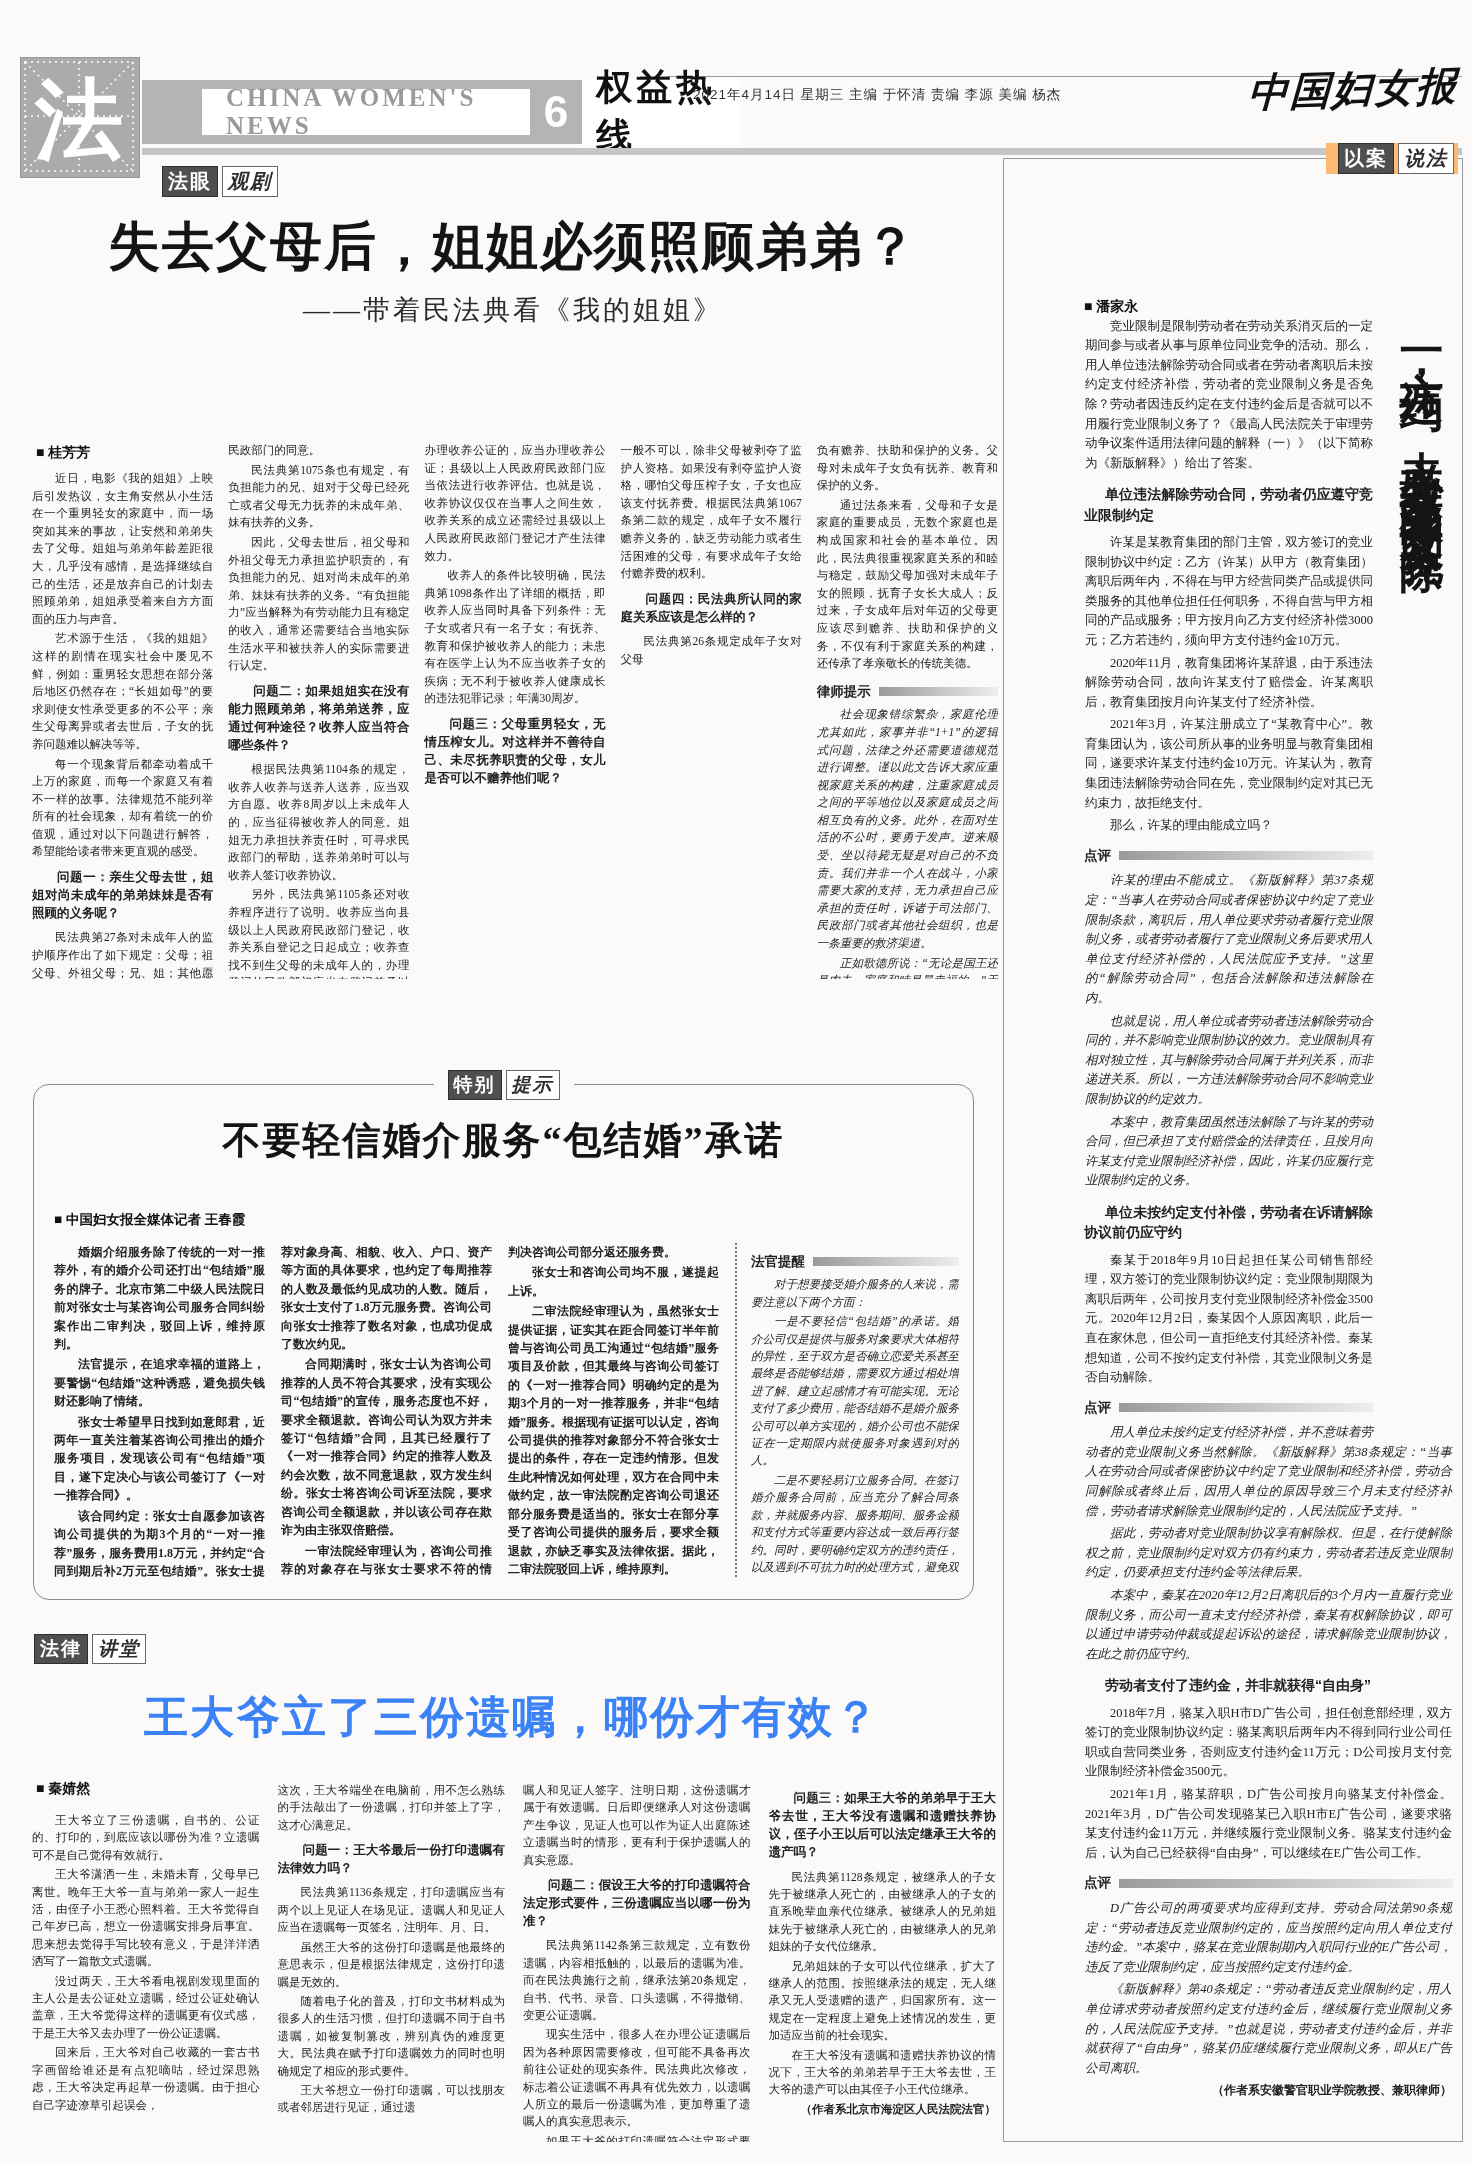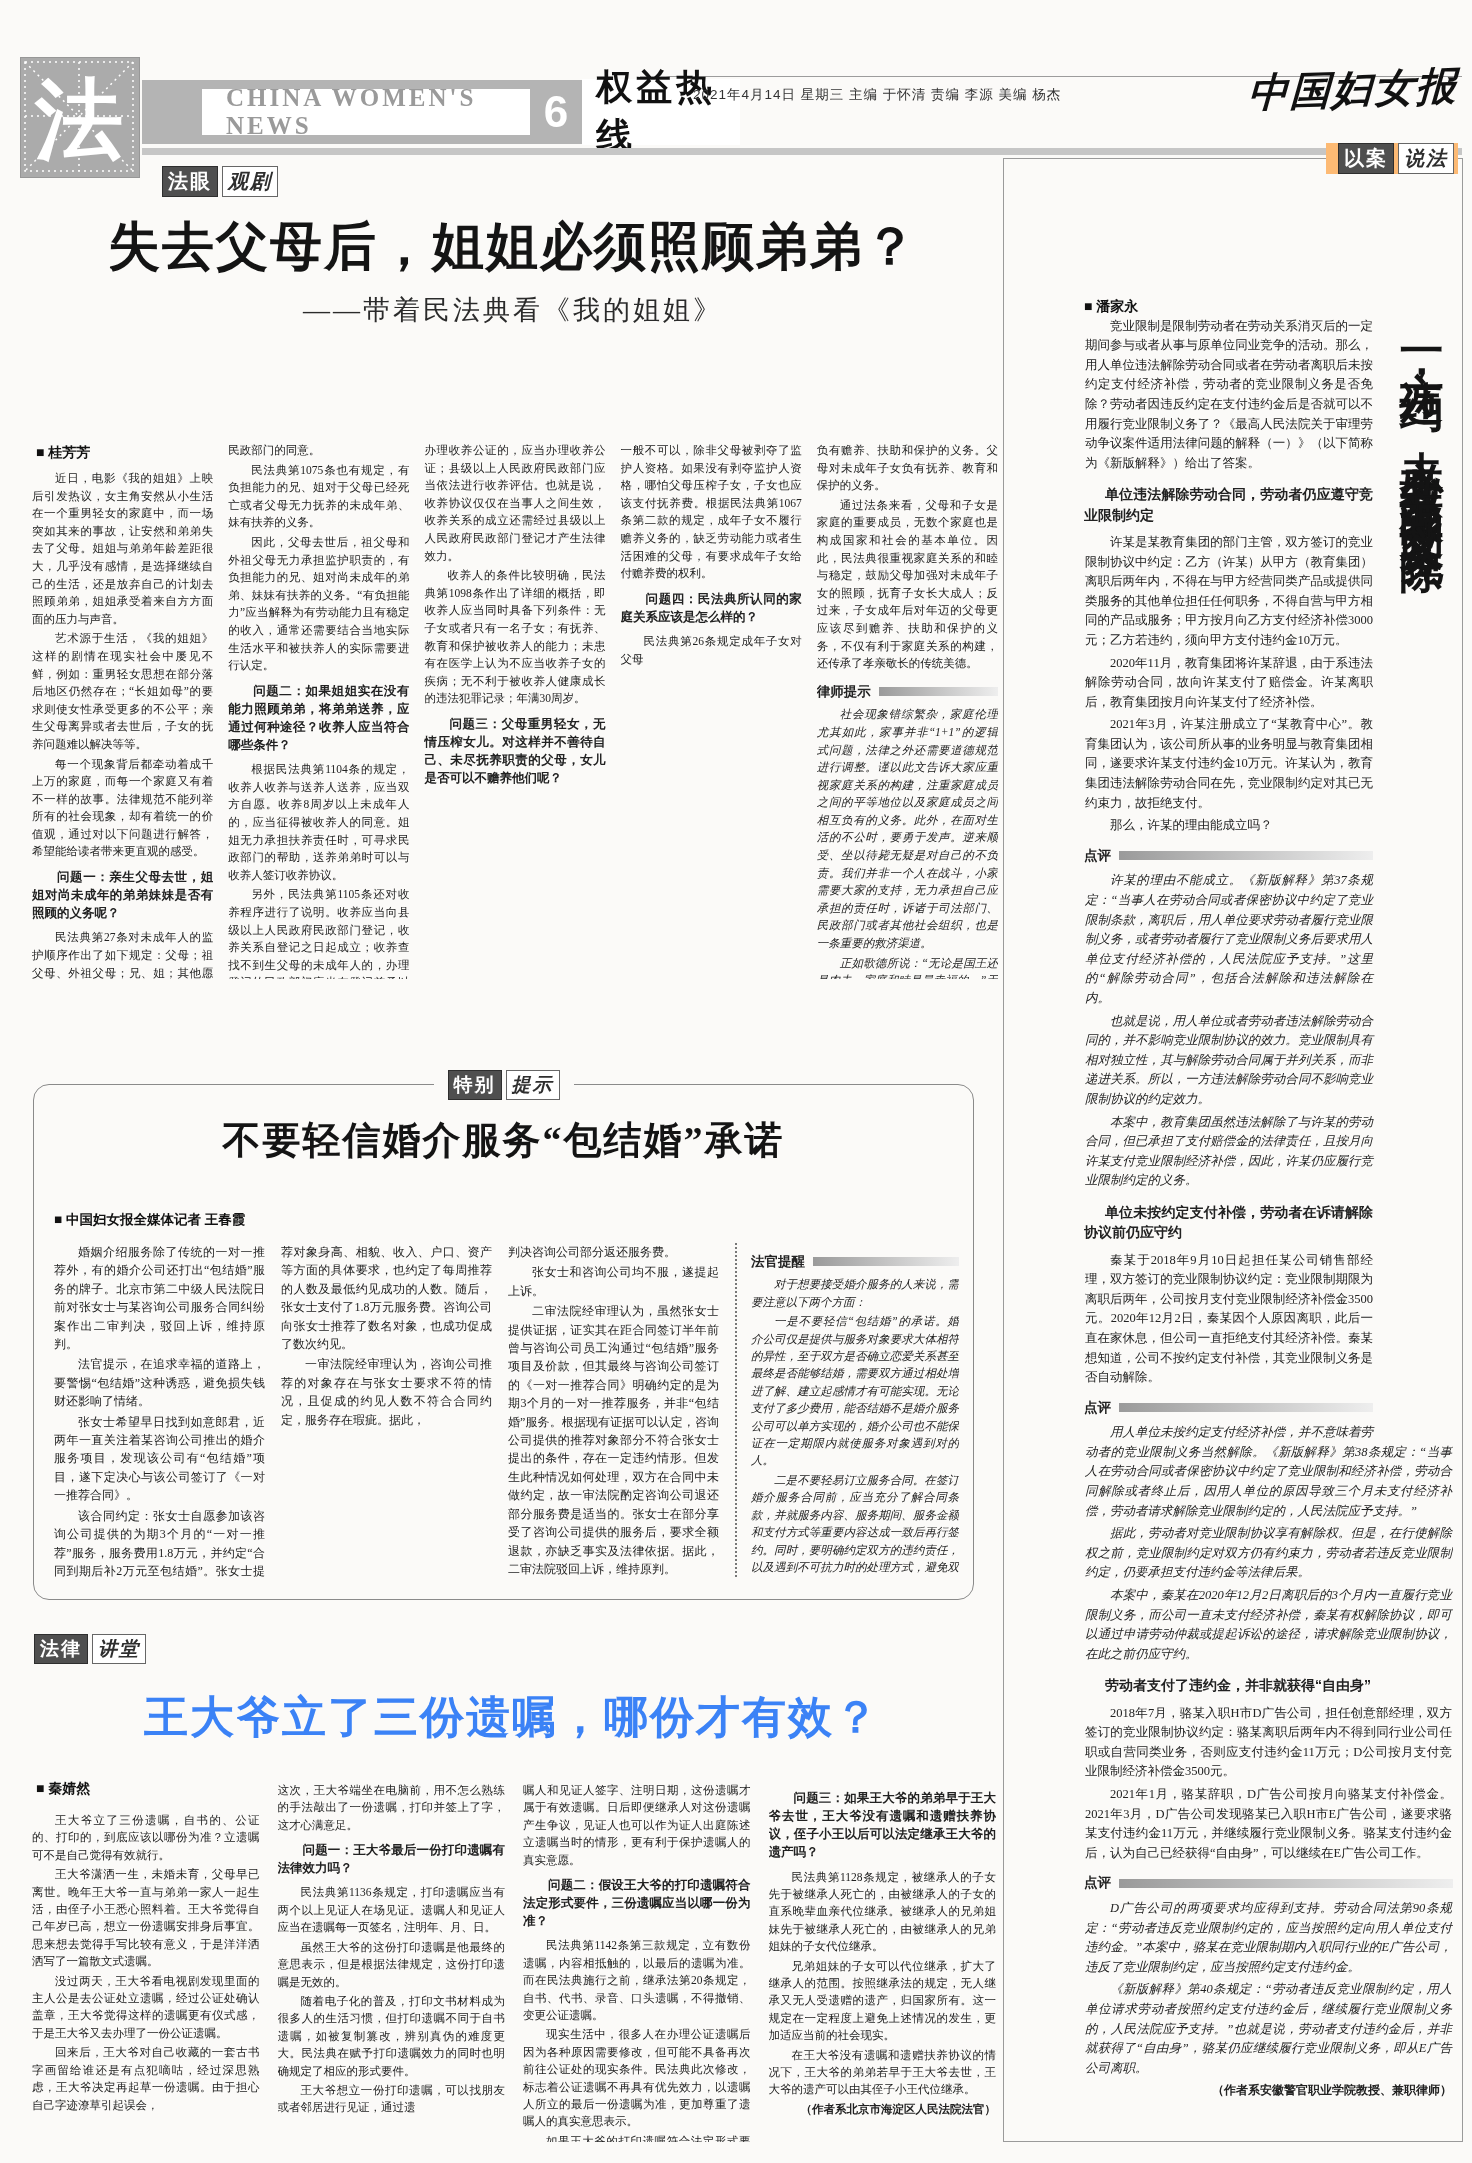--- a/index.html
+++ b/index.html
@@ -40,21 +40,21 @@
   .artA .subhead{font-size:12.5px;}
   .artA .col:first-child{padding-top:2px;}
   .artA .byline{position:absolute;left:6px;top:284px;background:#fbfaf8;padding-right:8px;z-index:2;}
   .artA .col1pad{height:26px;}
   
   .artB{left:33px;top:1084px;width:941px;height:516px;border:1.5px solid #8a8a8a;border-radius:16px;box-sizing:border-box;}
   .artB .tagc{position:absolute;top:-15px;left:50%;transform:translateX(-50%);background:#fbfaf8;padding:0 14px;}
   .artB .headline{left:0;top:30px;width:100%;text-align:center;font-size:38px;font-weight:900;letter-spacing:2px;position:absolute;color:#141414;}
   .artB .byline{position:absolute;left:20px;top:126px;font-size:13.5px;}
   .artB .cols{position:absolute;left:20px;top:158px;right:14px;height:334px;gap:16px;}
-  .artB .col{font-size:12px;line-height:18.4px;}
+  .artB .col{font-size:12px;line-height:18.4px;font-weight:bold;}
   .judge{width:208px;flex:0 0 208px;border-left:2px dotted #777;padding-left:14px;overflow:hidden;text-align:justify;font-size:11.5px;line-height:17.4px;}
   .judge p{margin:0 0 2px;text-indent:2em;}
   
   .artC{left:30px;top:1630px;width:964px;height:516px;}
   .artC .headline{left:0;top:58px;width:100%;text-align:center;font-size:44px;font-weight:900;letter-spacing:2px;position:absolute;color:#3b82f6;}
   .artC .byline{position:absolute;left:6px;top:150px;background:#fbfaf8;padding-right:8px;z-index:2;}
   .artC .cols{position:absolute;left:2px;top:152px;width:100%;height:360px;gap:18px;}
   .artC .col{font-size:11.5px;line-height:17.4px;}
   .artC .subhead{font-size:12.5px;}
   .artC .col:first-child{padding-top:30px;}
@@ -151,20 +151,21 @@
   <div class="byline">■ 中国妇女报全媒体记者 王春霞</div>
   <div class="cols">
     <div class="col">
         <p>婚姻介绍服务除了传统的一对一推荐外，有的婚介公司还打出“包结婚”服务的牌子。北京市第二中级人民法院日前对张女士与某咨询公司服务合同纠纷案作出二审判决，驳回上诉，维持原判。</p>
         <p>法官提示，在追求幸福的道路上，要警惕“包结婚”这种诱惑，避免损失钱财还影响了情绪。</p>
         <p>张女士希望早日找到如意郎君，近两年一直关注着某咨询公司推出的婚介服务项目，发现该公司有“包结婚”项目，遂下定决心与该公司签订了《一对一推荐合同》。</p>
         <p>该合同约定：张女士自愿参加该咨询公司提供的为期3个月的“一对一推荐”服务，服务费用1.8万元，并约定“合同到期后补2万元至包结婚”。张女士提出了自己对推</p>
       </div>
     <div class="col">
         <p class="cont">荐对象身高、相貌、收入、户口、资产等方面的具体要求，也约定了每周推荐的人数及最低约见成功的人数。随后，张女士支付了1.8万元服务费。咨询公司向张女士推荐了数名对象，也成功促成了数次约见。</p>
+        <p>合同期满时，张女士认为咨询公司推荐的人员不符合其要求，没有实现公司“包结婚”的宣传，服务态度也不好，要求全额退款。咨询公司认为双方并未签订“包结婚”合同，且其已经履行了《一对一推荐合同》约定的推荐人数及约会次数，故不同意退款，双方发生纠纷。张女士将咨询公司诉至法院，要求咨询公司全额退款，并以该公司存在欺诈为由主张双倍赔偿。</p>
         <p>一审法院经审理认为，咨询公司推荐的对象存在与张女士要求不符的情况，且促成的约见人数不符合合同约定，服务存在瑕疵。据此，</p>
       </div>
     <div class="col">
         <p class="cont">判决咨询公司部分返还服务费。</p>
         <p>张女士和咨询公司均不服，遂提起上诉。</p>
         <p>二审法院经审理认为，虽然张女士提供证据，证实其在距合同签订半年前曾与咨询公司员工沟通过“包结婚”服务项目及价款，但其最终与咨询公司签订的《一对一推荐合同》明确约定的是为期3个月的一对一推荐服务，并非“包结婚”服务。根据现有证据可以认定，咨询公司提供的推荐对象部分不符合张女士提出的条件，存在一定违约情形。但发生此种情况如何处理，双方在合同中未做约定，故一审法院酌定咨询公司退还部分服务费是适当的。张女士在部分享受了咨询公司提供的服务后，要求全额退款，亦缺乏事实及法律依据。据此，二审法院驳回上诉，维持原判。</p>
       </div>
     <div class="judge">
       <div class="box-label">
           <span>法官提醒</span>

